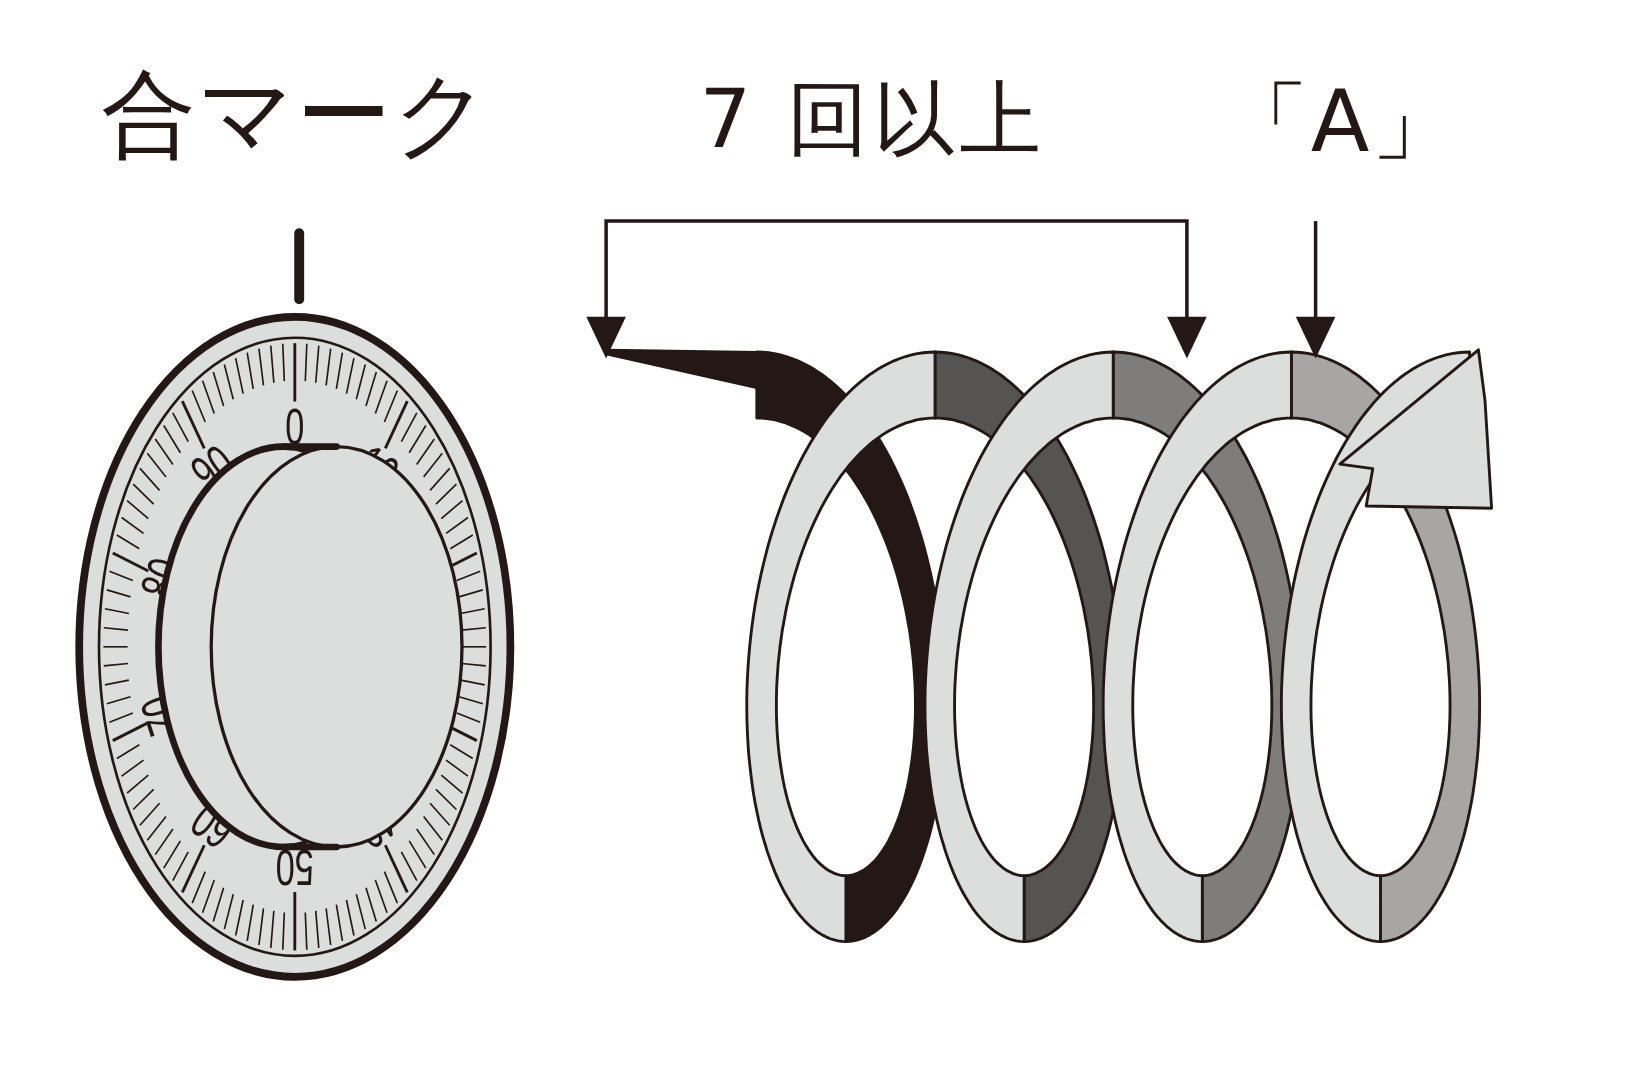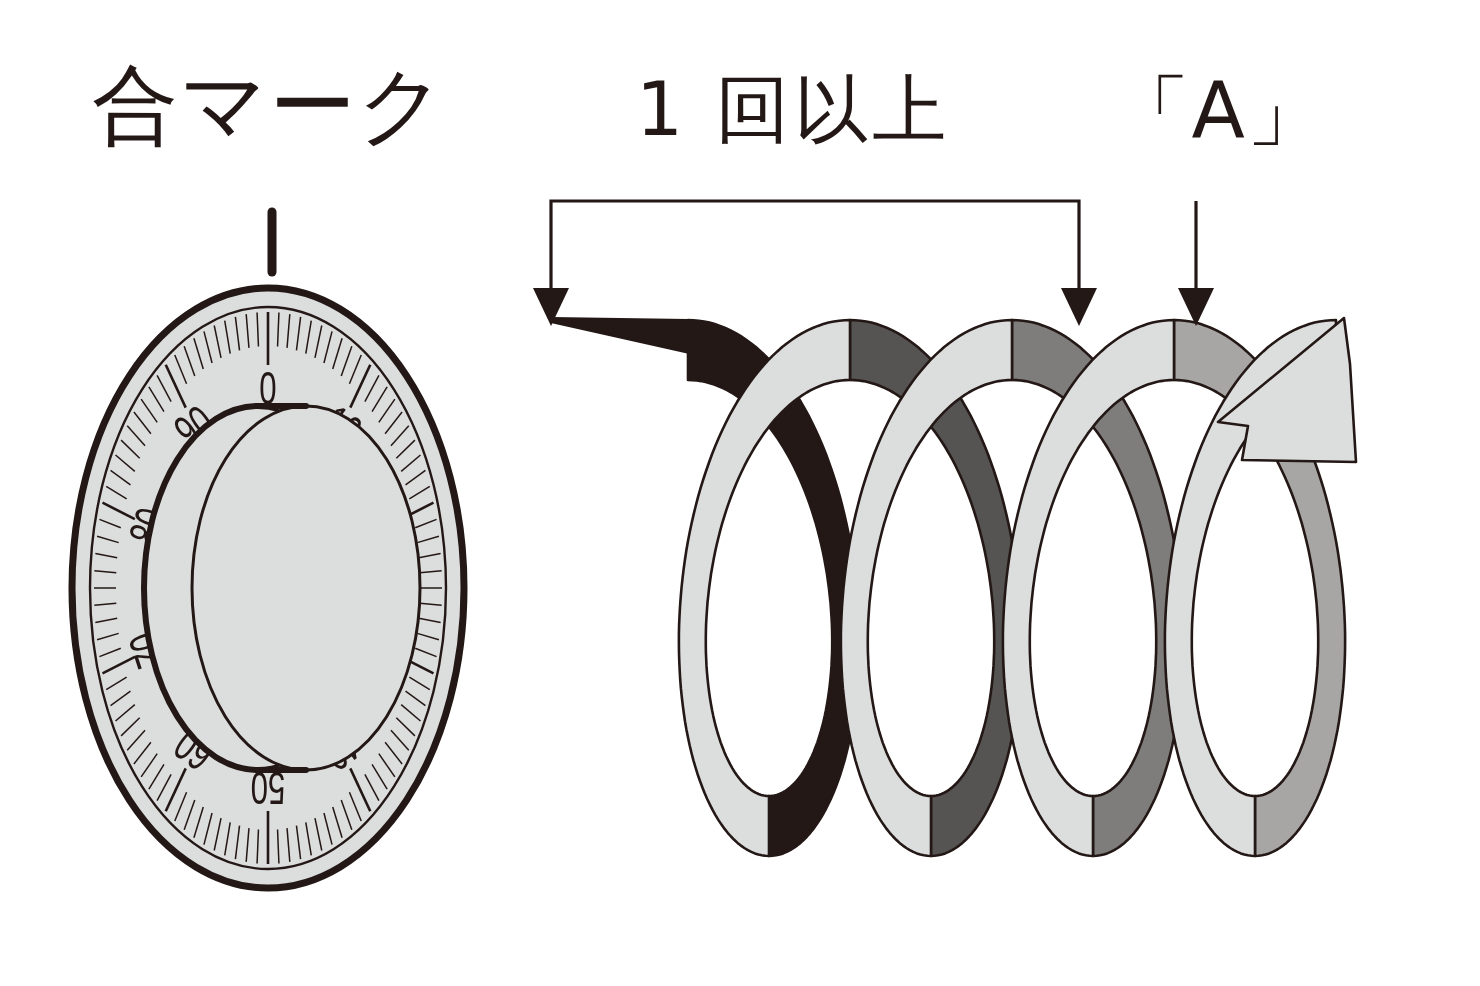--- a/index.html
+++ b/index.html
@@ -55,21 +55,21 @@
     overflow: visible;
   }
 </style>
 </head>
 <body>
 
 <div id="stage">
 
   <div class="jp-label" id="label-aimark">合マーク</div>
 
-  <div class="jp-label" id="label-turns">1 回以上</div>
+  <div class="jp-label" id="label-turns">7 回以上</div>
 
   <div class="jp-label" id="label-a">「A」</div>
 
   <svg class="layer" id="dial-layer" viewBox="0 0 1480 986">
 
     <line x1="272" y1="212" x2="272" y2="272" stroke="#231815" stroke-width="9" stroke-linecap="round"></line>
 
     <ellipse cx="268" cy="588" rx="196" ry="300" fill="#dcdddd" stroke="#231815" stroke-width="7"></ellipse>
 
     <ellipse cx="268" cy="588" rx="178" ry="281" fill="none" stroke="#231815" stroke-width="2.4"></ellipse>

